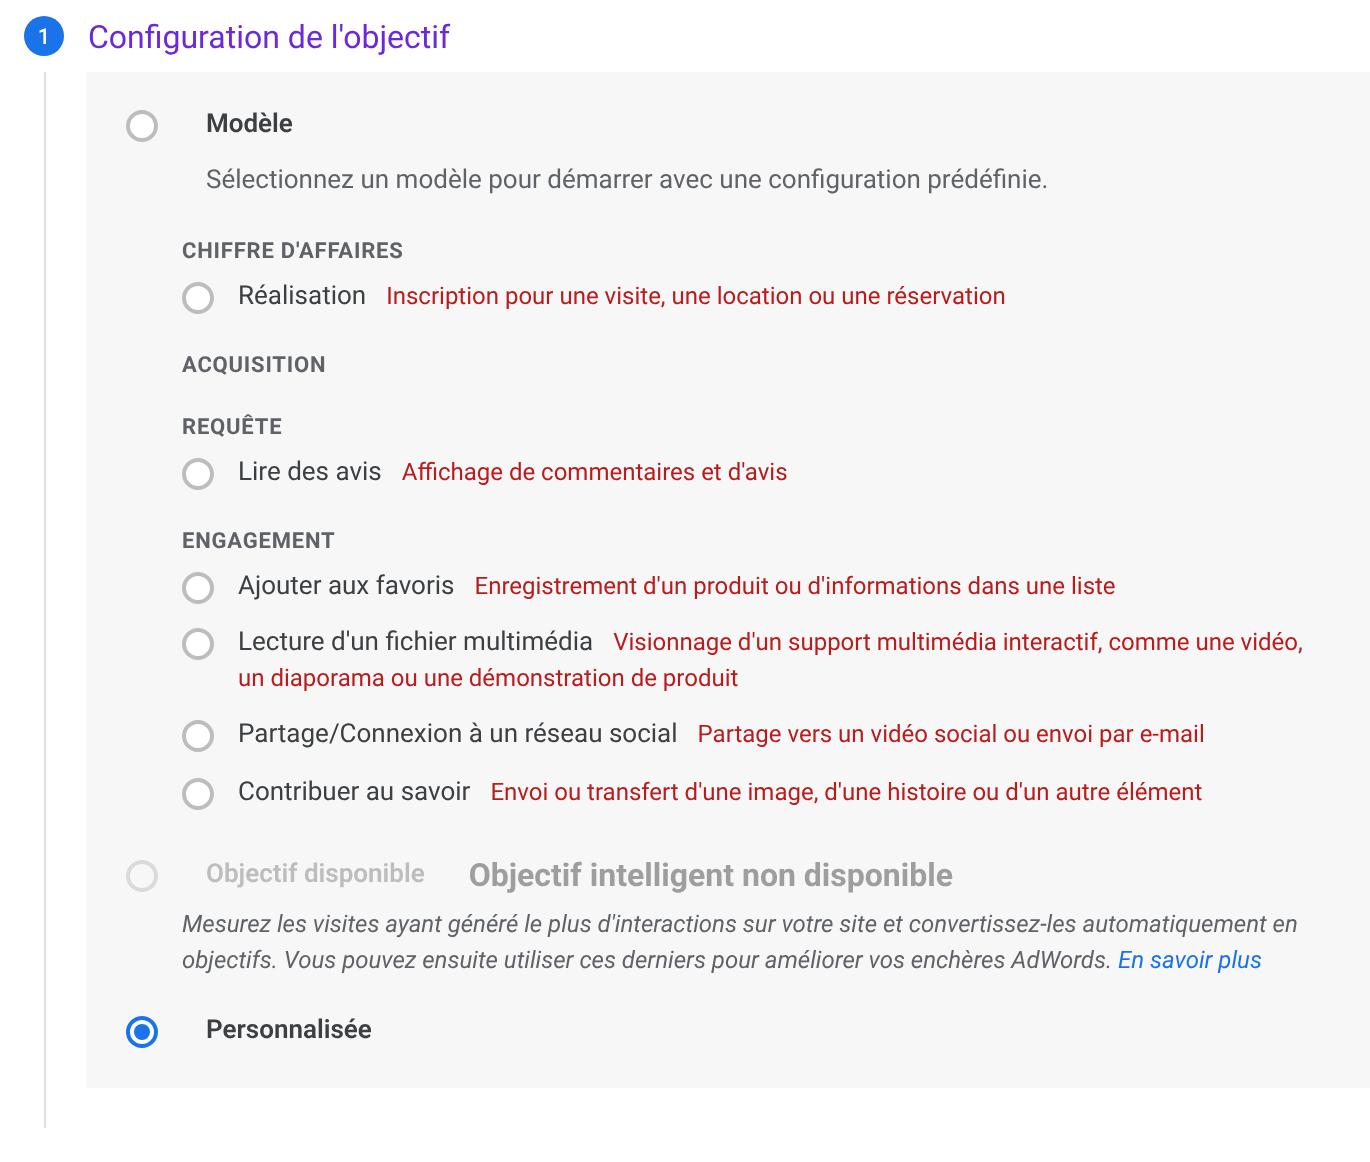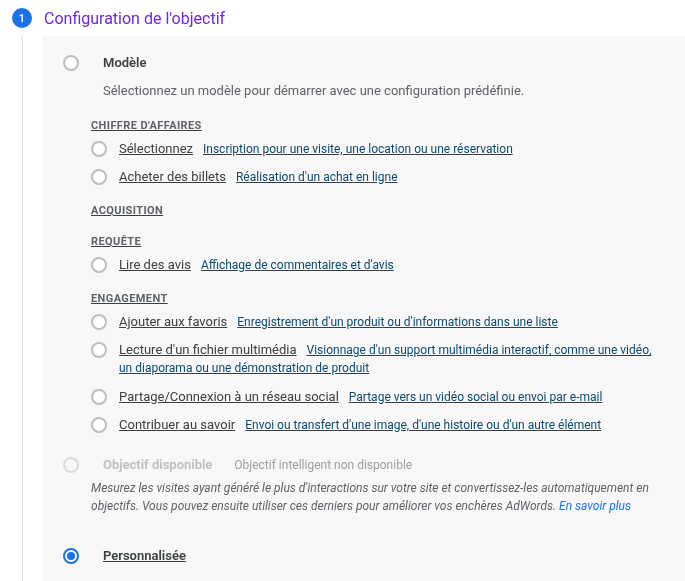--- a/index.html
+++ b/index.html
@@ -81,34 +81,33 @@
     font-size: 13px;
     font-weight: 600;
     color: #3c4043;
   }
   .option-label.disabled {
     color: #bdbdbd;
     font-weight: 600;
   }
   .option-hint {
     margin-left: 10px;
-    font-size: 12px;
+    font-size: 16px;
     color: #9e9e9e;
-    font-weight: 400;
+    font-weight: 700;
   }
   .help-text {
     margin: 10px 0 0 40px;
     font-size: 13px;
     color: #5f6368;
     line-height: 1.5;
   }
   .category {
     margin-top: 18px;
     margin-left: 28px;
-    text-decoration: underline;
   }
   .category-title {
     font-size: 11px;
     font-weight: 700;
     letter-spacing: 0.4px;
     color: #5f6368;
     margin-bottom: 8px;
   }
   .template-row {
     display: flex;
@@ -121,40 +120,39 @@
     margin-left: 12px;
     flex: 1;
   }
   .template-name {
     font-size: 13px;
     color: #3c4043;
     font-weight: 400;
   }
   .template-desc {
     font-size: 12px;
-    color: #0c4a6e;
+    color: #b91c1c;
     margin-left: 10px;
   }
   .smart-section {
     margin-top: 22px;
   }
   .smart-desc {
     margin: 6px 0 0 28px;
     font-size: 12px;
     color: #5f6368;
     line-height: 1.5;
     font-style: italic;
   }
   .link {
     color: #1a73e8;
     cursor: pointer;
   }
   .custom-section {
-    margin-top: 32px;
-    text-decoration: underline;
+    margin-top: 18px;
   }
 </style>
 </head>
 <body>
 
 <div class="step-header">
   <div class="step-badge">1</div>
   <div class="step-title">Configuration de l'objectif</div>
 </div>
 
@@ -165,25 +163,21 @@
       <div class="radio"></div>
       <div class="option-label">Modèle</div>
     </div>
     <div class="help-text">Sélectionnez un modèle pour démarrer avec une configuration prédéfinie.</div>
 
     <div id="categories-container">
         <div class="category">
           <div class="category-title">CHIFFRE D'AFFAIRES</div>
           <div class="template-row">
             <div class="radio"></div>
-            <div class="template-text"><span class="template-name">Sélectionnez</span><span class="template-desc">Inscription pour une visite, une location ou une réservation</span></div>
-          </div>
-          <div class="template-row">
-            <div class="radio"></div>
-            <div class="template-text"><span class="template-name">Acheter des billets</span><span class="template-desc">Réalisation d'un achat en ligne</span></div>
+            <div class="template-text"><span class="template-name">Réalisation</span><span class="template-desc">Inscription pour une visite, une location ou une réservation</span></div>
           </div>
         </div>
         <div class="category">
           <div class="category-title">ACQUISITION</div>
         </div>
         <div class="category">
           <div class="category-title">REQUÊTE</div>
           <div class="template-row">
             <div class="radio"></div>
             <div class="template-text"><span class="template-name">Lire des avis</span><span class="template-desc">Affichage de commentaires et d'avis</span></div>

